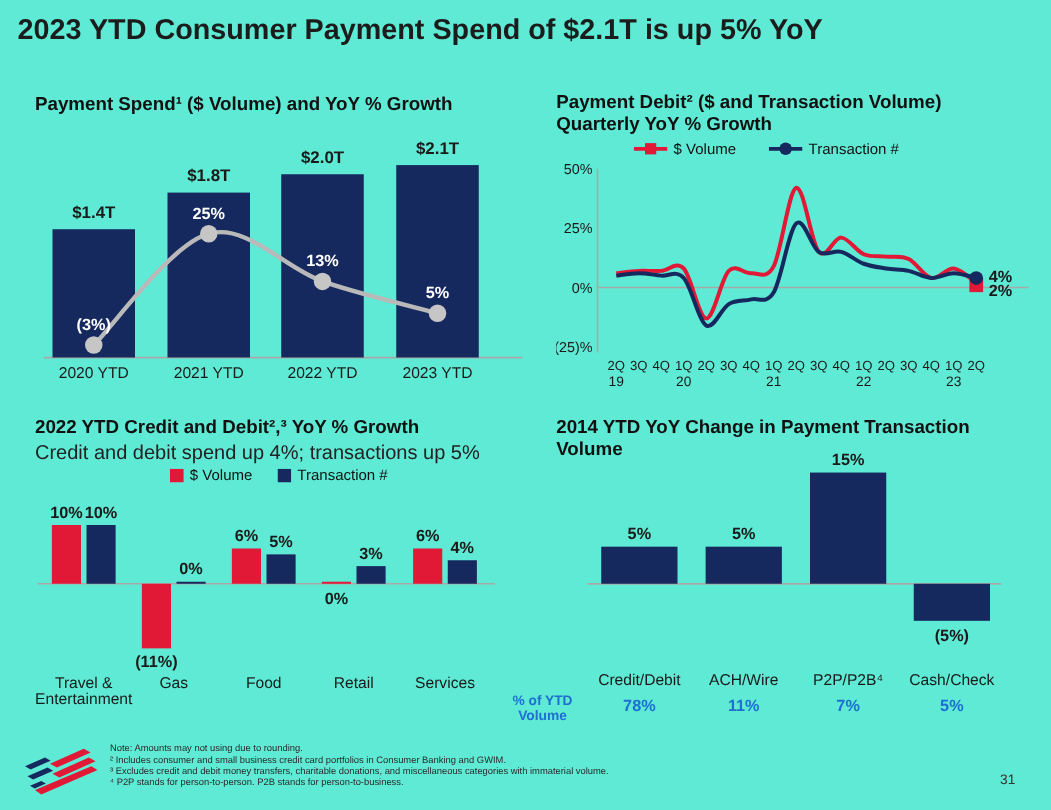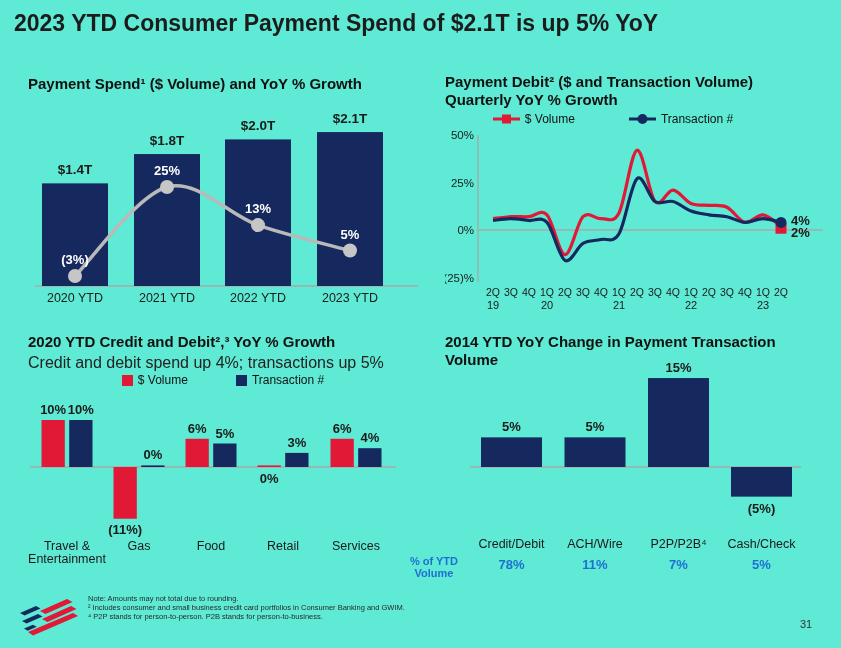--- a/index.html
+++ b/index.html
@@ -3,21 +3,21 @@
 <meta charset="utf-8">
 <style>
   *{margin:0;padding:0;box-sizing:border-box}
   html,body{background:#fff}
   .slide{position:relative;width:841px;height:648px;background:#5eead4;overflow:hidden;
          font-family:"Liberation Sans","DejaVu Sans",sans-serif;color:#1a1a1a}
   .main-title{position:absolute;left:14px;top:10px;width:812px;font-size:23px;font-weight:600;color:#1c1c1c}
   .panel{position:absolute}
   .panel h2{position:absolute;font-size:15px;font-weight:bold;color:#111;line-height:18px}
   .subtitle{position:absolute;font-size:16px;color:#222}
-  .legend{position:absolute;display:flex;align-items:center;justify-content:center;gap:20px;
+  .legend{position:absolute;display:flex;align-items:center;justify-content:center;gap:6px;
           font-size:12px;color:#111;white-space:nowrap}
   .legend .lg-item{display:flex;align-items:center;gap:5px}
   .legend .spacer{width:14px}
   svg text{font-family:"Liberation Sans","DejaVu Sans",sans-serif}
   .pct-ytd-label{position:absolute;left:401px;top:556px;width:66px;text-align:center;
                  font-size:11px;line-height:11.5px;font-weight:bold}
   .footnotes{position:absolute;left:88px;top:594px;width:660px;font-size:7.5px;line-height:9px;color:#2a2a2a}
   .page-number{position:absolute;left:800px;top:618px;font-size:11px;color:#333}
   .logo{position:absolute;left:16px;top:596px}
 </style>
@@ -107,21 +107,21 @@
         <path d="M48,88.6C51.0,88.3 60.0,87.0 66,86.7C72.0,86.4 78.0,87.0 84,86.7C90.0,86.4 96.0,78.5 102,84.8C108.0,91.1 114.0,124.4 120,124.7C126.0,125.0 132.0,92.7 138,86.7C144.0,80.7 150.0,89.2 156,88.6C162.0,88.0 168.0,94.3 174,82.9C180.0,71.5 186.0,22.1 192,20.2C198.0,18.3 204.0,64.8 210,71.5C216.0,78.2 222.0,59.8 228,60.1C234.0,60.4 240.0,70.9 246,73.4C252.0,75.9 258.0,74.7 264,75.3C270.0,75.9 276.0,74.3 282,77.2C288.0,80.1 294.0,91.1 300,92.4C306.0,93.7 312.0,84.2 318,84.8C324.0,85.4 333.0,94.3 336,96.2" fill="none" stroke="#E11836" stroke-width="3.2"></path>
         <path d="M48,90.5C51.0,90.2 60.0,88.6 66,88.6C72.0,88.6 78.0,89.9 84,90.5C90.0,91.1 96.0,85.8 102,92.4C108.0,99.1 114.0,126.9 120,130.4C126.0,133.9 132.0,116.8 138,113.3C144.0,109.8 150.0,111.1 156,109.5C162.0,107.9 168.0,113.9 174,103.8C180.0,93.7 186.0,54.1 192,48.7C198.0,43.3 204.0,67.7 210,71.5C216.0,75.3 222.0,69.9 228,71.5C234.0,73.1 240.0,78.8 246,81C252.0,83.2 258.0,83.8 264,84.8C270.0,85.8 276.0,85.4 282,86.7C288.0,88.0 294.0,92.1 300,92.4C306.0,92.7 312.0,88.6 318,88.6C324.0,88.6 333.0,91.8 336,92.4" fill="none" stroke="#16295E" stroke-width="3.2"></path>
         <rect x="330.5" y="92.7" width="11" height="11" fill="#E11836"></rect>
         <circle cx="336" cy="92.4" r="5.5" fill="#16295E"></circle>
         <text x="346" y="95.4" text-anchor="start" font-size="13" fill="#1A1A1A" font-weight="bold">4%</text>
         <text x="346" y="107.2" text-anchor="start" font-size="13" fill="#1A1A1A" font-weight="bold">2%</text>
       </svg>
   </div>
 
   <div class="panel" style="left:28px;top:333px;width:400px;height:260px">
-    <h2 style="left:0;top:0;width:400px">2020 YTD Credit and Debit²,³ YoY % Growth</h2>
+    <h2 style="left:0;top:0;width:400px">2022 YTD Credit and Debit²,³ YoY % Growth</h2>
     <div class="subtitle" style="left:0;top:21px;width:400px">Credit and debit spend up 4%; transactions up 5%</div>
     <div class="legend" style="left:0;top:40px;width:390px">
       <span class="lg-item">
         <svg width="11" height="11">
             <rect width="11" height="11" fill="#E11836"></rect>
           </svg>
         <span>$ Volume</span>
       </span>
       <span class="spacer" style="width:8px"></span>
       <span class="lg-item">
@@ -188,19 +188,20 @@
 
   <svg class="logo" width="64" height="44" viewBox="0 0 64 44">
     <path d="M24,15 L51,3 L56.5,6 L29.5,18 Z" fill="#E11836"></path>
     <path d="M26,23 L55,10 L60.5,13 L31.5,26 Z" fill="#E11836"></path>
     <path d="M12,36 L57,17 L62,20 L17,39.5 Z" fill="#E11836"></path>
     <path d="M4,17 L20,10 L24.5,12.5 L8.5,19.5 Z" fill="#16295E"></path>
     <path d="M6,25 L22,18 L26.5,20.5 L10.5,27.5 Z" fill="#16295E"></path>
     <path d="M8,32.5 L17,28.7 L20.7,30.8 L11.7,34.7 Z" fill="#16295E"></path>
   </svg>
   <div class="footnotes">
-    <div>Note: Amounts may not total due to rounding.</div>
+    <div>Note: Amounts may not using due to rounding.</div>
     <div>² Includes consumer and small business credit card portfolios in Consumer Banking and GWIM.</div>
+    <div>³ Excludes credit and debit money transfers, charitable donations, and miscellaneous categories with immaterial volume.</div>
     <div>⁴ P2P stands for person-to-person. P2B stands for person-to-business.</div>
   </div>
   <div class="page-number">31</div>
 
 </div>
 
 </body></html>

